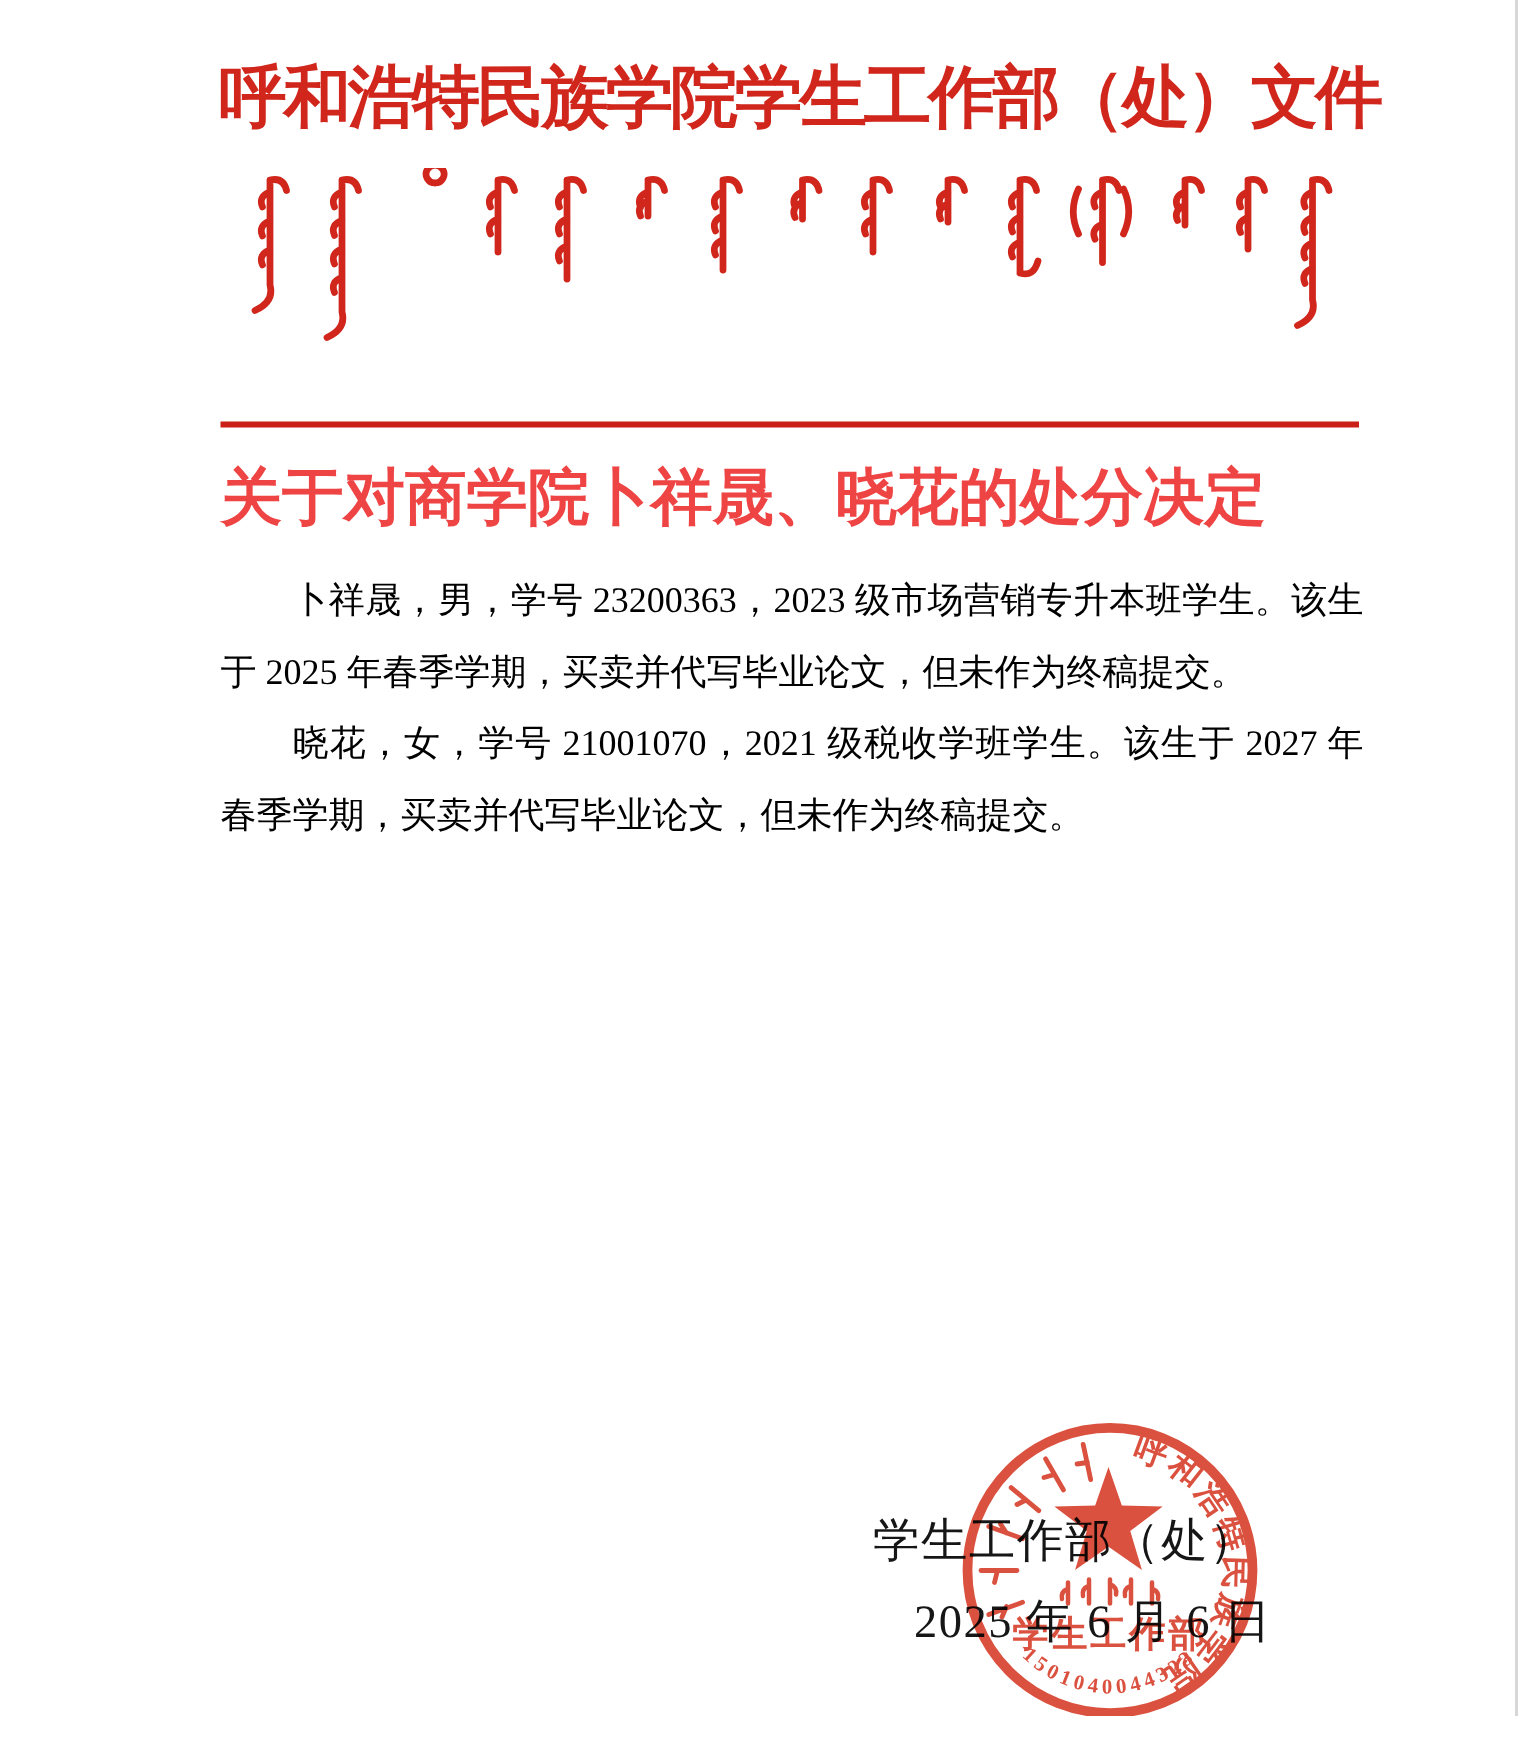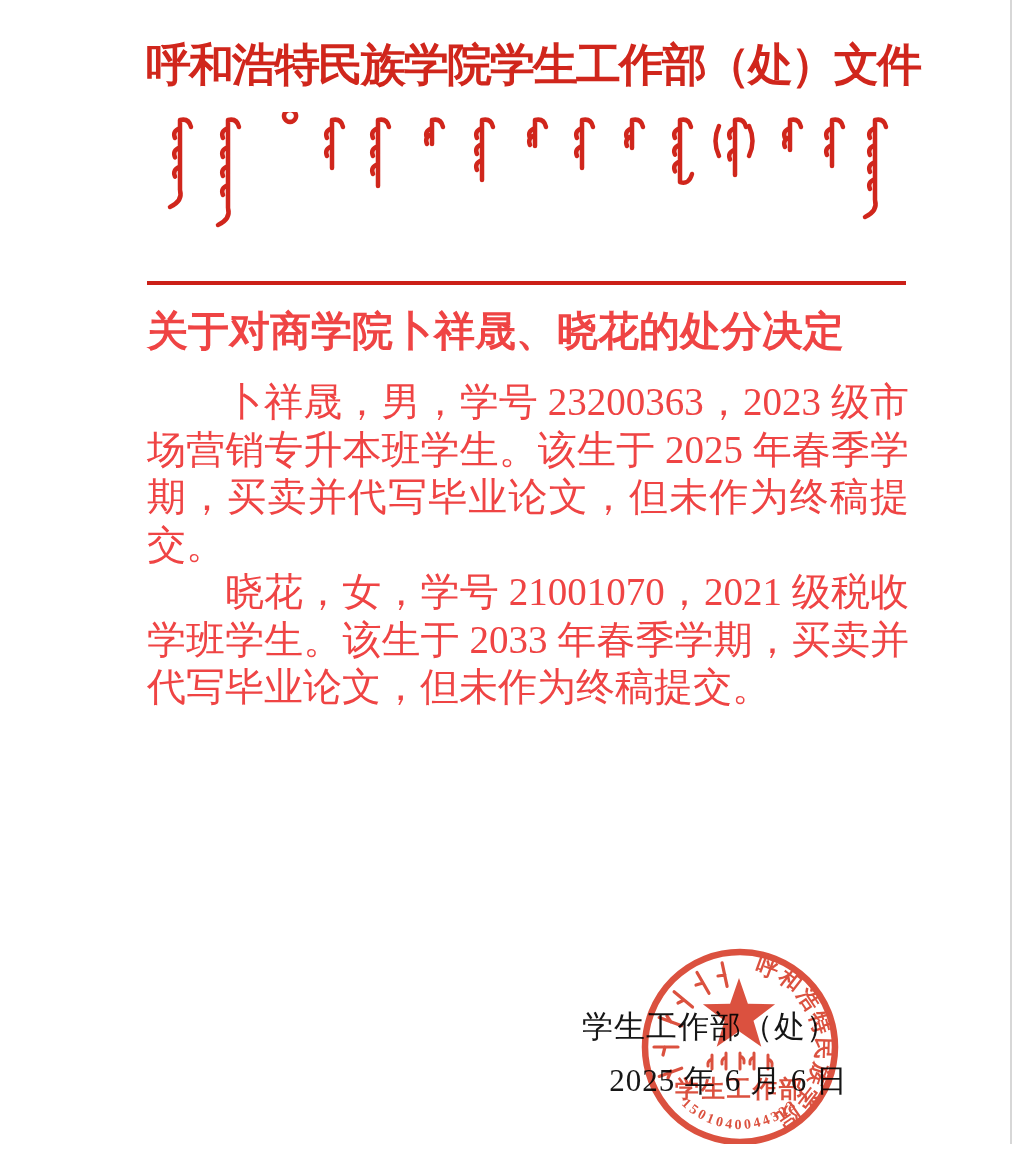--- a/index.html
+++ b/index.html
@@ -48,23 +48,23 @@
     font-size: 41px;
     line-height: 56px;
     font-weight: 700;
     color: #ef4444;
     letter-spacing: 0px;
   }
   .doc-body {
     position: absolute;
     top: 378px; left: 147px;
     width: 762px;
-    font-size: 39px;
+    font-size: 24px;
     line-height: 47.5px;
-    color: #ef4444;
+    color: #000000;
     text-align: justify;
     text-justify: inter-character;
   }
   .doc-body p { text-indent: 2em; margin: 0; }
   .signature-line {
     position: absolute;
     top: 1006px; right: 176px;
     font-size: 31px;
     color: #161616;
     letter-spacing: 1px;
@@ -113,21 +113,21 @@
         <path d="M 715 8 L 715 88 M 715 8 q 9 -2 11 7 M 715 16 q -8 3 -5 10 M 715 33 q -8 3 -5 10 M 715 50 q -8 3 -5 10 M 715 67 q -8 3 -5 10 M 715 88 q 3 11 -10 17"></path>
       </g>
   </svg>
 
   <div class="red-line"></div>
 
   <div class="doc-title">关于对商学院卜祥晟、晓花的处分决定</div>
 
   <div class="doc-body">
     <p>卜祥晟，男，学号 23200363，2023 级市场营销专升本班学生。该生于 2025 年春季学期，买卖并代写毕业论文，但未作为终稿提交。</p>
-    <p>晓花，女，学号 21001070，2021 级税收学班学生。该生于 2033 年春季学期，买卖并代写毕业论文，但未作为终稿提交。</p>
+    <p>晓花，女，学号 21001070，2021 级税收学班学生。该生于 2027 年春季学期，买卖并代写毕业论文，但未作为终稿提交。</p>
   </div>
 
   <div class="signature-line">学生工作部（处）</div>
   <div class="date-line">2025 年 6 月 6 日</div>
 
   <svg class="seal" width="204" height="204" viewBox="0 0 204 204">
     <defs>
       <path id="arcTop" d="M 114.4 26.4 A 77 77 0 0 1 140.5 168.7"></path>
       <path id="arcBottom" d="M 39.2 154.7 A 82 82 0 0 0 164.8 154.7"></path>
     </defs>

